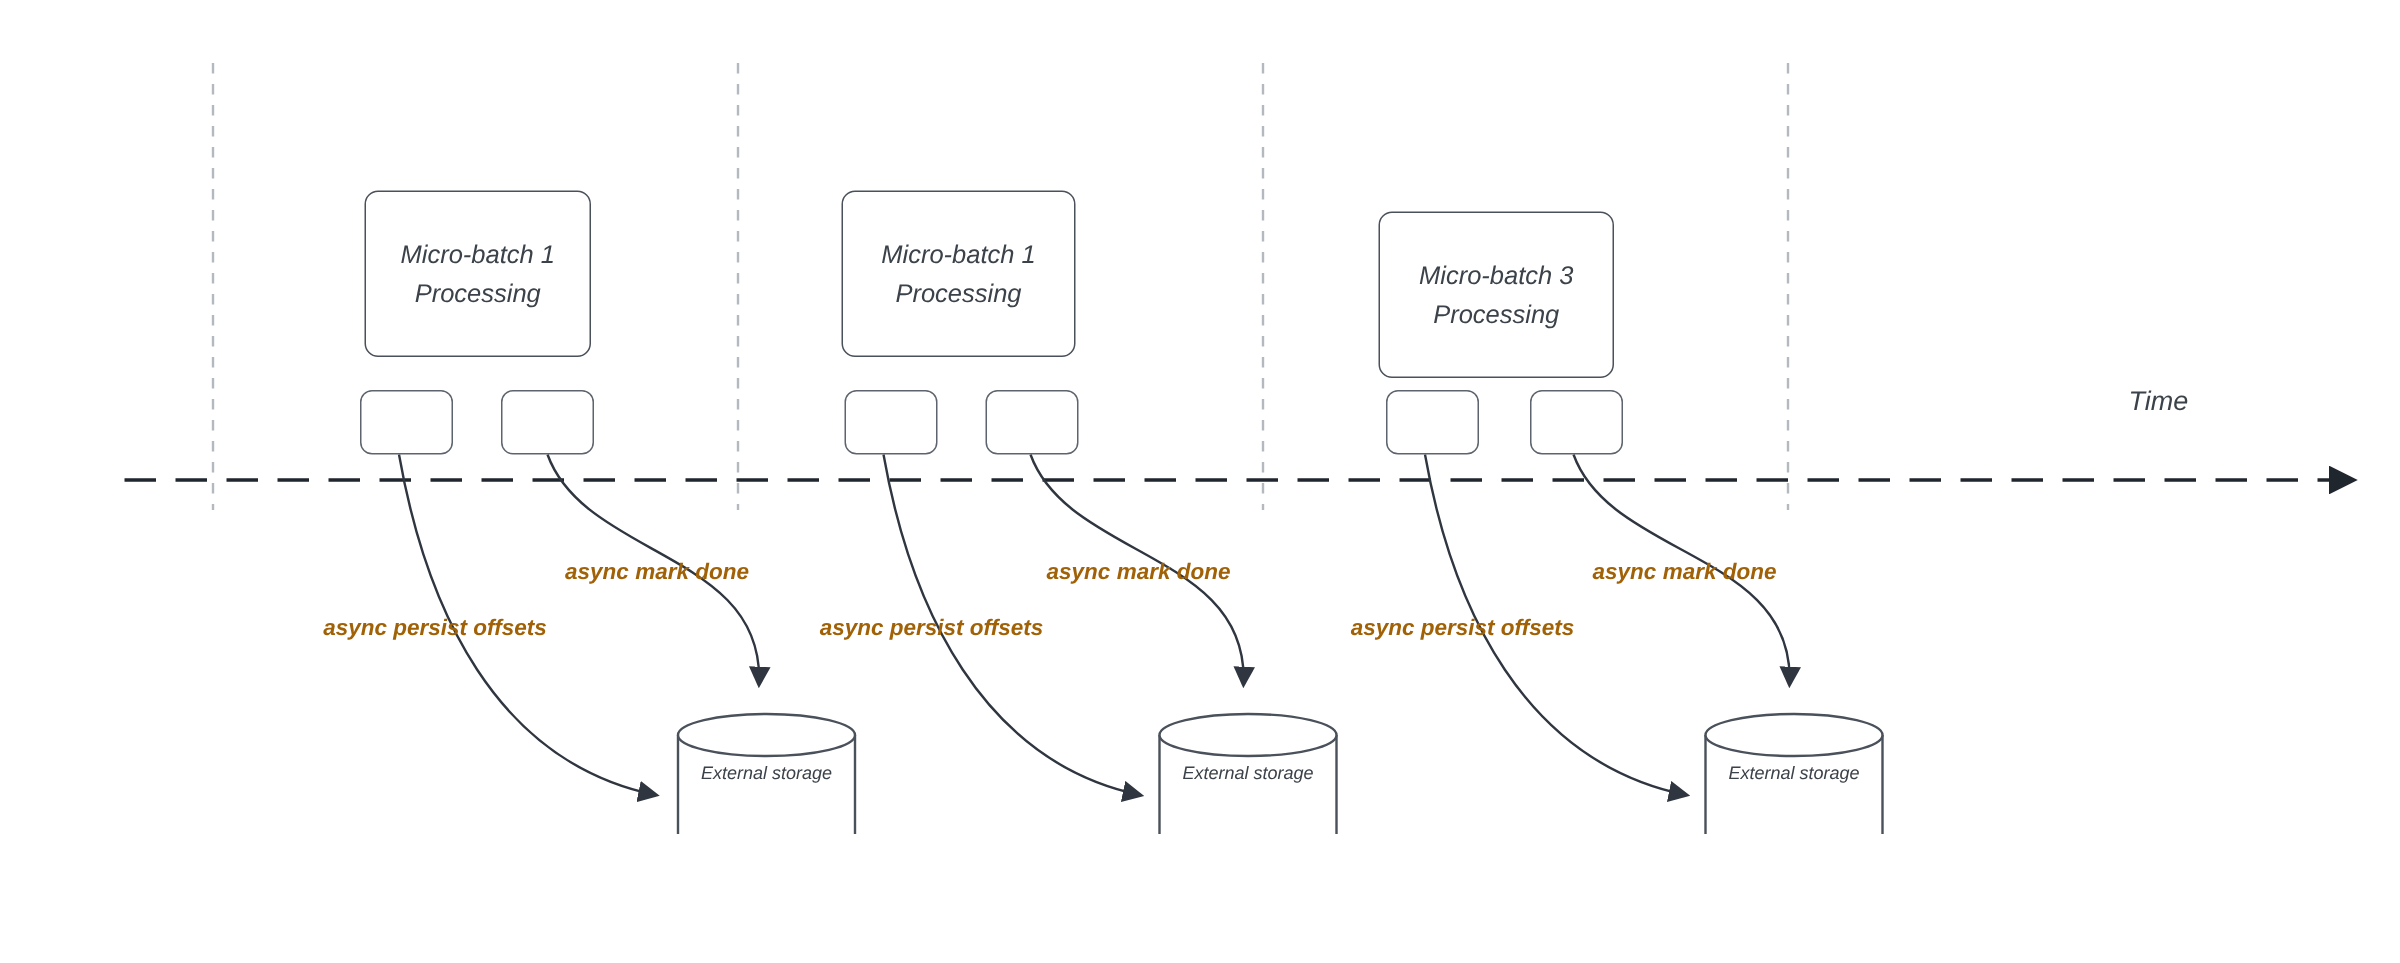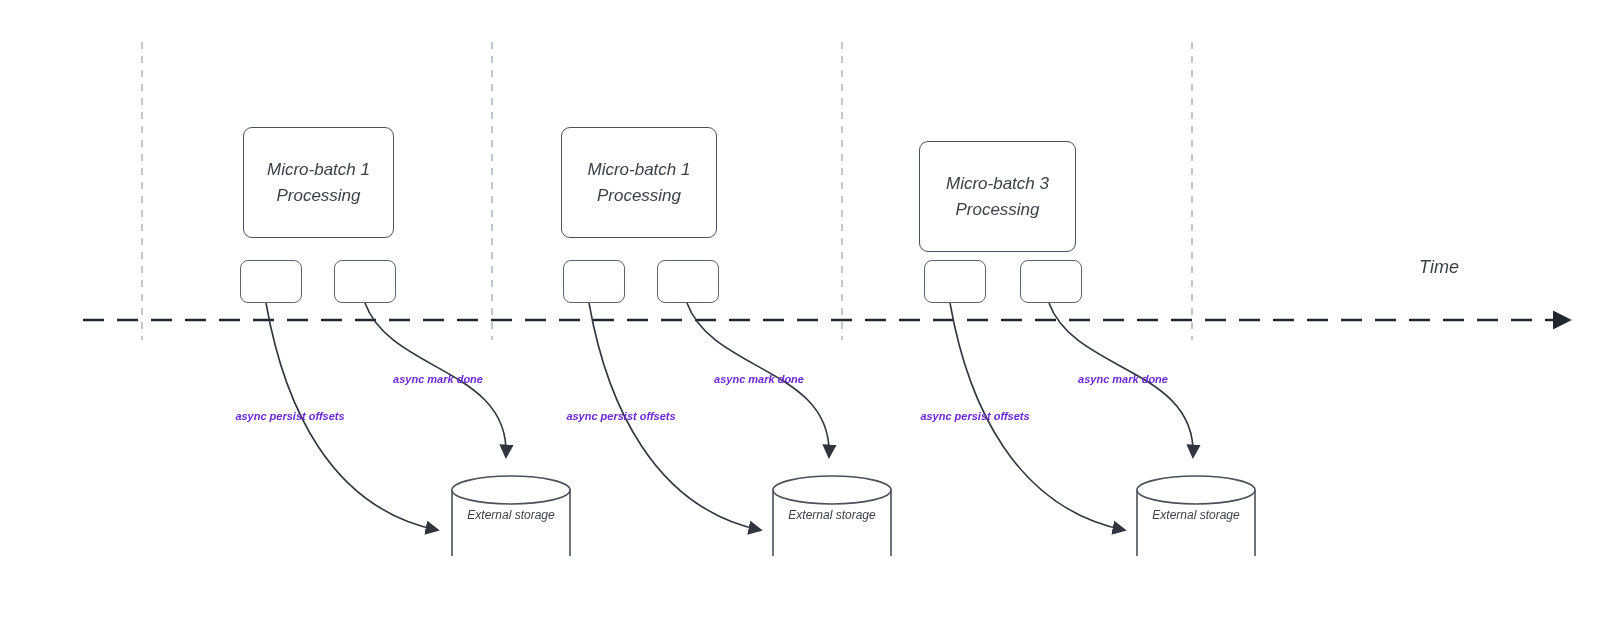--- a/index.html
+++ b/index.html
@@ -27,21 +27,21 @@
     position:absolute;
     box-sizing:border-box;
     width:62px;height:43px;
     border:1px solid #5d646d;
     border-radius:8px;
     background:#ffffff;
   }
   .flow-label{
     position:absolute;
     transform:translateX(-50%);
-    font-size:11px;font-weight:bold;color:#6d28d9;
+    font-size:15px;font-weight:bold;color:#a16207;
     white-space:nowrap;
   }
   .storage-label{
     position:absolute;
     width:90px;
     text-align:center;
     font-size:12px;line-height:1.55;color:#3b4249;
   }
   .time-label{
     position:absolute;

